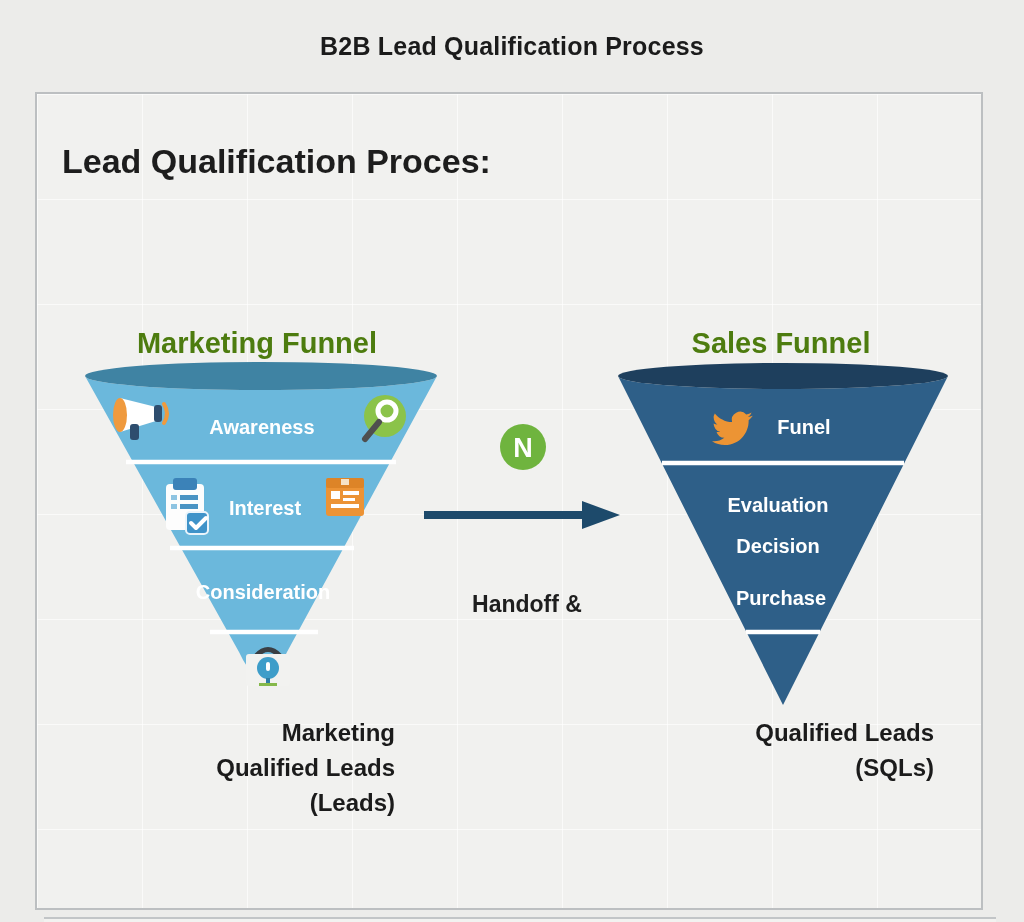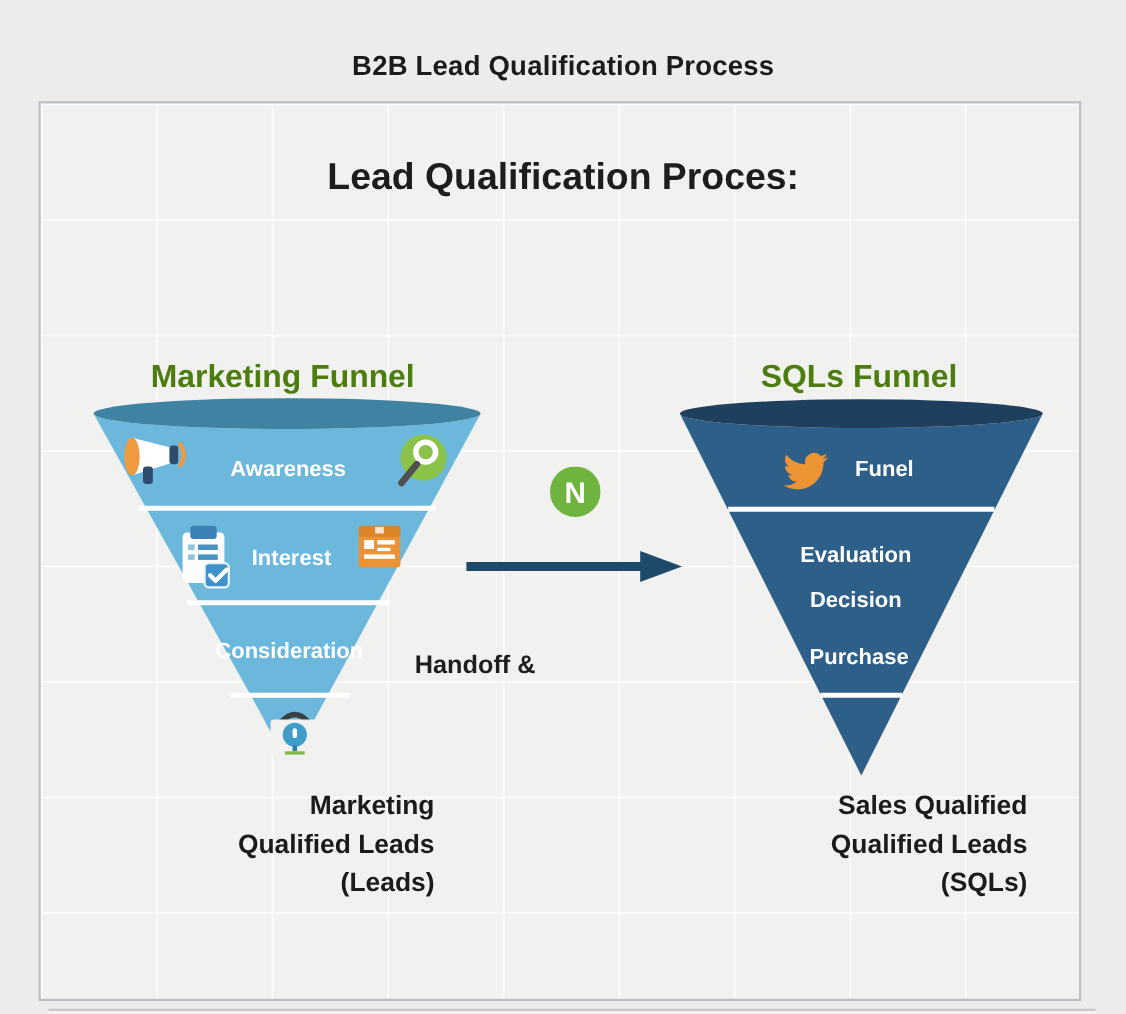--- a/index.html
+++ b/index.html
@@ -5,41 +5,41 @@
   html,body{margin:0;padding:0;}
   body{
     width:1024px;height:922px;
     background:#ececea;
     font-family:"Liberation Sans", sans-serif;
     overflow:hidden;
     position:relative;
   }
   .stage-wrap{position:absolute;left:0;top:0;width:1024px;height:922px;}
   .page-header{
-    position:absolute;left:0;top:46px;width:1024px;
+    position:absolute;left:0;top:32px;width:1024px;
     text-align:center;font-size:25px;font-weight:bold;color:#1b1b1b;
     letter-spacing:.2px;
   }
   .panel{
     position:absolute;left:35px;top:92px;width:948px;height:818px;
     background-color:#f1f1ef;
     background-image:
       linear-gradient(rgba(255,255,255,.65) 1.5px, transparent 1.5px),
       linear-gradient(90deg, rgba(255,255,255,.65) 1.5px, transparent 1.5px);
     background-size:105px 105px;
     border:2px solid #bcbfc1;
     box-sizing:border-box;
   }
   .panel-next{
     position:absolute;left:44px;top:917px;width:952px;height:6px;
     border-top:2px solid #c2c5c7;background:#f2f2f0;
   }
   .main-title{
     position:absolute;left:62px;top:136px;width:900px;
-    text-align:center;font-size:34px;line-height:50px;font-weight:bold;color:#1d1d1d;
+    font-size:34px;line-height:50px;font-weight:bold;color:#1d1d1d;
   }
   .funnel-title{
     position:absolute;top:327px;width:300px;
     text-align:center;font-size:29px;font-weight:bold;color:#4d7c0f;
   }
   .funnel-title.left{left:107px;}
   .funnel-title.right{left:631px;}
   .funnel-svg{position:absolute;top:352px;}
   .funnel-svg.left{left:60px;}
   .funnel-svg.right{left:600px;}
@@ -51,21 +51,21 @@
   .divider{stroke:#ffffff;stroke-width:4.5;}
   .badge-svg{position:absolute;left:500px;top:424px;}
   .badge-letter{
     font-size:27px;font-weight:bold;fill:#ffffff;
     text-anchor:middle;dominant-baseline:central;
     font-family:"Liberation Sans", sans-serif;
   }
   .arrow-svg{position:absolute;left:420px;top:498px;}
   .handoff-label{
     position:absolute;left:377px;top:588px;width:300px;
-    font-size:23px;line-height:33px;font-weight:bold;color:#1e1e1e;
+    text-align:center;font-size:23px;line-height:33px;font-weight:bold;color:#1e1e1e;
   }
   .caption{
     position:absolute;top:715px;width:300px;
     text-align:right;font-size:24px;line-height:35px;font-weight:bold;color:#1b1b1b;
   }
   .caption.left{left:95px;}
   .caption.right{left:634px;}
 </style>
 </head>
 <body>
@@ -75,21 +75,21 @@
   <div class="page-header">B2B Lead Qualification Process</div>
 
   <div class="panel"></div>
   <div class="panel-next"></div>
 
   <div class="main-title">
     <div>Lead Qualification Proces:</div>
   </div>
 
   <div class="funnel-title left">Marketing Funnel</div>
-  <div class="funnel-title right">SQLs Funnel</div>
+  <div class="funnel-title right">Sales Funnel</div>
 
   <svg class="funnel-svg left" width="400" height="365" viewBox="0 0 400 365">
     <path d="M25,24 A176,14 0 0 0 377,24 L227,300 Q203,352 179,300 Z" fill="#6bb8dc"></path>
     <ellipse cx="201" cy="24" rx="176" ry="14" fill="#3f83a3"></ellipse>
 
     <line class="divider" x1="66" y1="110" x2="336" y2="110"></line>
     <line class="divider" x1="110" y1="196" x2="294" y2="196"></line>
     <line class="divider" x1="150" y1="280" x2="258" y2="280"></line>
 
     <text class="stage-label" x="202" y="75">Awareness</text>
@@ -172,18 +172,17 @@
     <div>Handoff &amp;</div>
   </div>
 
   <div class="caption left">
     <div>Marketing</div>
     <div>Qualified Leads</div>
     <div>(Leads)</div>
   </div>
 
   <div class="caption right">
-    <div>Sales Qualified</div>
     <div>Qualified Leads</div>
     <div>(SQLs)</div>
   </div>
 
 </div>
 
 </body></html>

